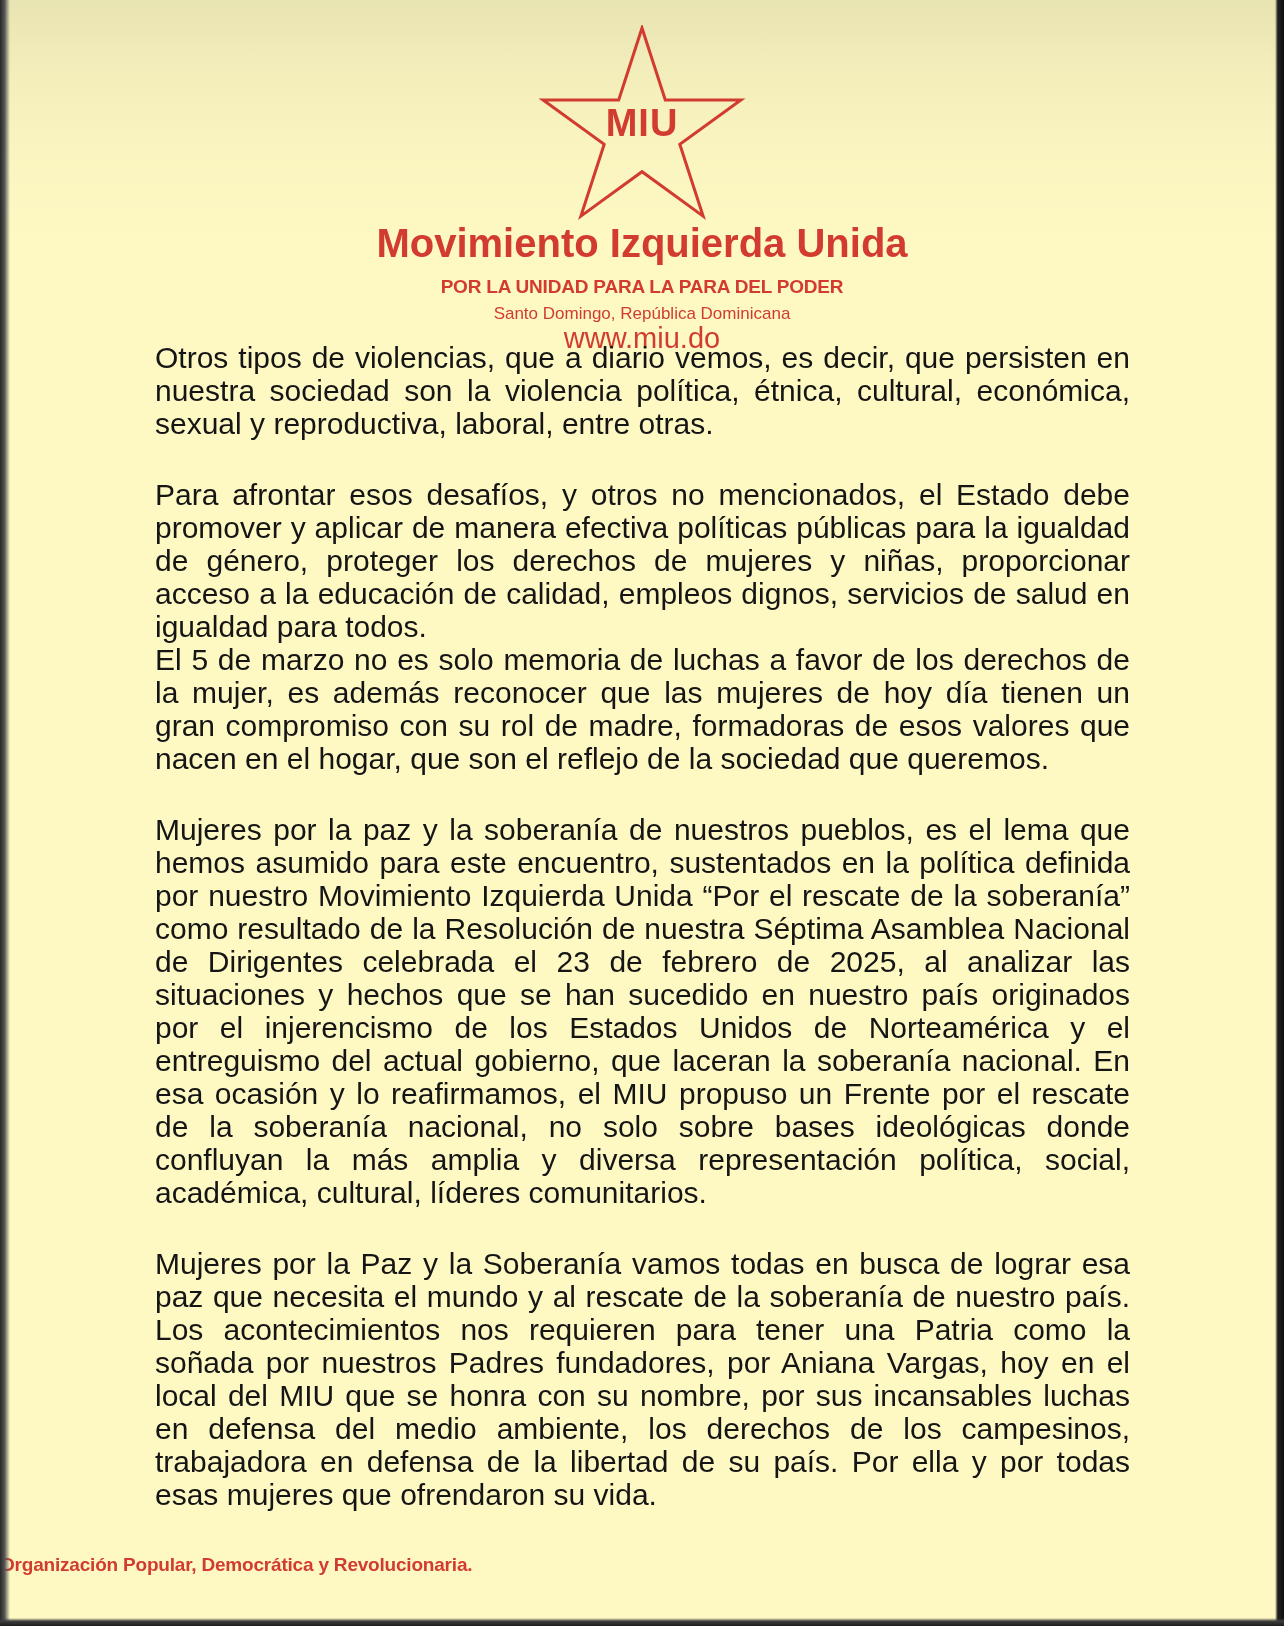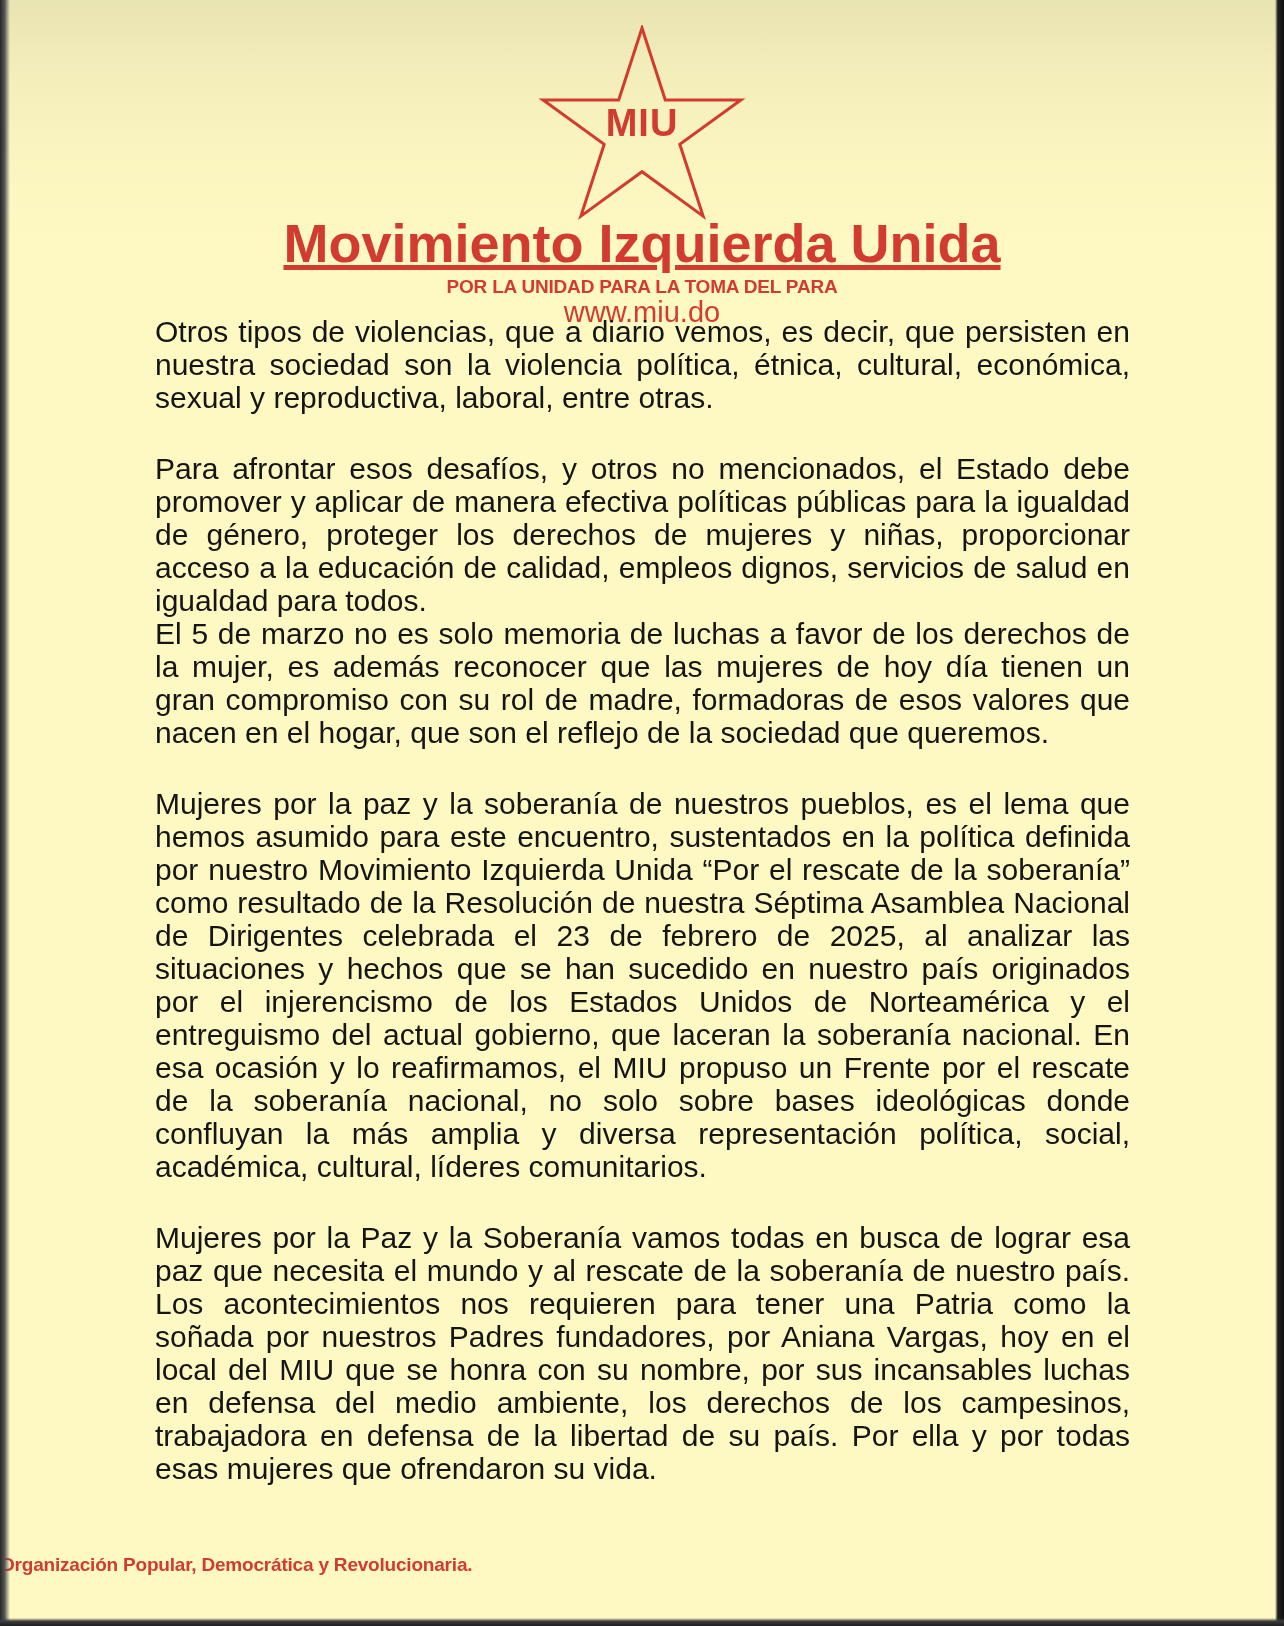--- a/index.html
+++ b/index.html
@@ -61,24 +61,23 @@
   }
   .star-text {
     fill: var(--brand-red, #d23b30);
     font-family: "Liberation Sans", "DejaVu Sans", sans-serif;
     font-size: 38px;
     font-weight: bold;
     letter-spacing: 1px;
   }
   .org-name {
     margin-top: 1px;
-    font-size: 54px;
+    font-size: 40px;
     line-height: 42px;
     font-weight: bold;
-    text-decoration: underline;
   }
   .slogan {
     margin-top: 13px;
     font-size: 19px;
     line-height: 20px;
     font-weight: bold;
     letter-spacing: -0.2px;
   }
   .location {
     margin-top: 8px;
@@ -127,21 +126,22 @@
 <div class="page">
 
   <div class="top-shade"></div>
 
   <div class="letterhead">
     <svg class="star-logo" width="220" height="196" viewBox="-110 -107 220 196">
       <polygon class="star-shape" points="0,-104 23.3,-32.1 98.9,-32.1 37.8,12.3 61.1,84.1 0,39.7 -61.1,84.1 -37.8,12.3 -98.9,-32.1 -23.3,-32.1"></polygon>
       <text class="star-text" x="0" y="4" text-anchor="middle">MIU</text>
     </svg>
     <div class="org-name">Movimiento Izquierda Unida</div>
-    <div class="slogan">POR LA UNIDAD PARA LA TOMA DEL PARA</div>
+    <div class="slogan">POR LA UNIDAD PARA LA PARA DEL PODER</div>
+    <div class="location">Santo Domingo, República Dominicana</div>
     <div class="website">www.miu.do</div>
   </div>
 
   <div class="doc-body">
     <p class="para gap">Otros tipos de violencias, que a diario  vemos, es decir, que persisten en nuestra sociedad son la violencia política, étnica, cultural, económica, sexual y reproductiva, laboral, entre otras.</p>
     <p class="para">Para afrontar esos desafíos, y otros no mencionados, el Estado debe promover y aplicar de manera efectiva políticas públicas para la igualdad de género, proteger los derechos de mujeres y niñas, proporcionar acceso a la educación de calidad, empleos dignos, servicios de salud en igualdad para todos.</p>
     <p class="para gap">El 5 de marzo no es solo memoria de luchas a favor de los derechos de la mujer, es además reconocer que las mujeres de hoy día tienen un gran compromiso con su rol de madre, formadoras de esos valores que nacen en el hogar, que son el reflejo de la sociedad que queremos.</p>
     <p class="para gap">Mujeres por la paz y la soberanía de nuestros pueblos, es el lema que hemos asumido para este encuentro, sustentados en la política definida por nuestro Movimiento Izquierda Unida “Por el rescate de la soberanía” como resultado de la Resolución de nuestra Séptima Asamblea Nacional de Dirigentes celebrada el 23 de febrero de 2025, al analizar las situaciones y hechos que se han sucedido en nuestro país originados por el injerencismo de los Estados Unidos de Norteamérica y el entreguismo del actual gobierno,  que laceran la soberanía nacional. En esa ocasión y lo reafirmamos, el MIU propuso un Frente por el rescate de la soberanía nacional, no solo sobre bases ideológicas donde confluyan la más amplia y diversa representación política, social, académica, cultural, líderes comunitarios.</p>
     <p class="para">Mujeres por la Paz y la Soberanía vamos todas en busca de lograr esa paz que necesita el mundo y al rescate de la soberanía de nuestro país. Los acontecimientos nos requieren para tener una Patria como la soñada por nuestros Padres fundadores, por Aniana Vargas, hoy en el local del MIU que se honra con su nombre, por sus incansables luchas en defensa del medio ambiente, los derechos de los campesinos, trabajadora en defensa de la libertad de su país.  Por ella y por todas esas mujeres que ofrendaron su vida.</p>
   </div>

